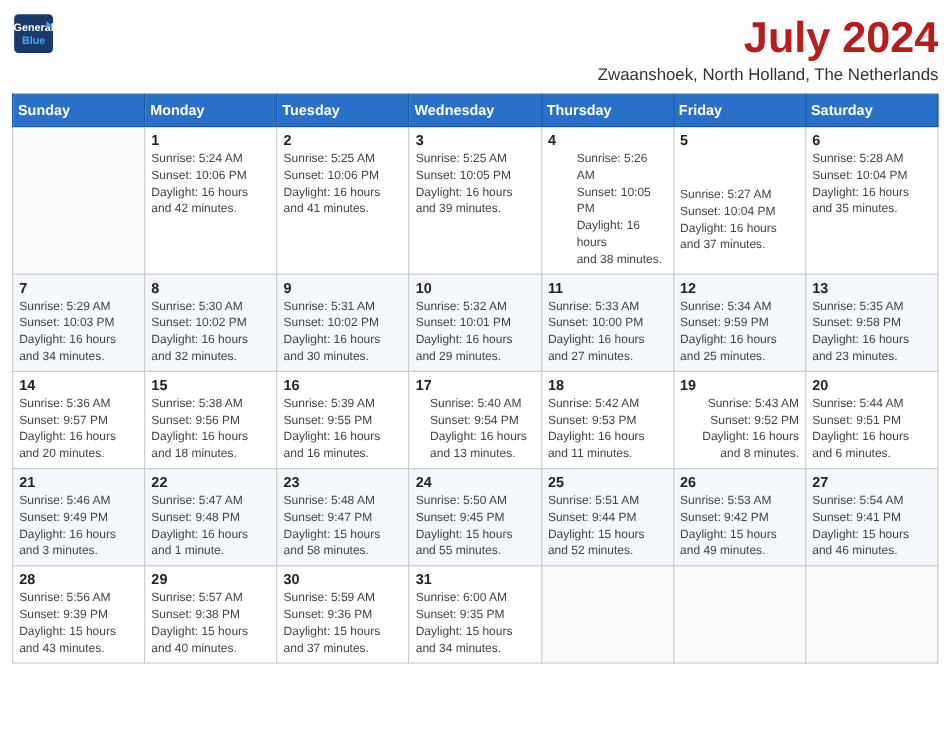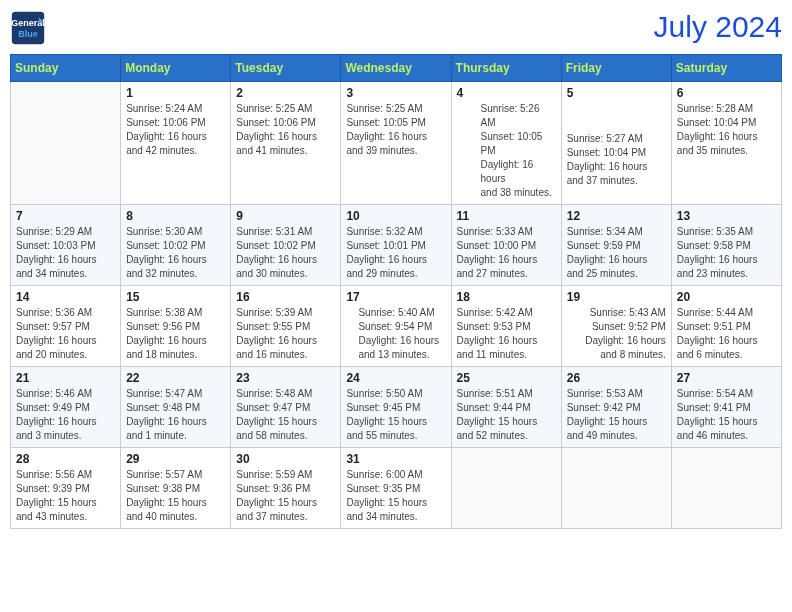--- a/index.html
+++ b/index.html
@@ -22,37 +22,37 @@
       gap: 4px;
     }
     .logo-icon {
       width: 36px;
       height: 36px;
     }
     .title-area {
       text-align: right;
     }
     .month-title {
-      font-size: 30px;
-      font-weight: normal;
-      color: #1d4ed8;
+      font-size: 36px;
+      font-weight: bold;
+      color: #b91c1c;
     }
     .location-title {
       font-size: 14px;
       color: #333;
       margin-top: 2px;
     }
     .calendar-table {
       width: 100%;
       border-collapse: collapse;
       margin-top: 8px;
     }
     .calendar-table th {
       background: #2970c8;
-      color: #bef264;
+      color: #ffffff;
       font-size: 12px;
       font-weight: bold;
       padding: 6px 4px;
       text-align: left;
       border: 1px solid #1a5aaa;
     }
     .calendar-table td {
       border: 1px solid #ccc;
       vertical-align: top;
       padding: 4px 5px;
@@ -94,20 +94,21 @@
   <div class="logo">
     <svg class="logo-icon" viewBox="0 0 40 40">
       <rect x="2" y="2" width="36" height="36" rx="4" fill="#1a3a6b"></rect>
       <text x="20" y="18" font-family="Arial" font-size="10" font-weight="bold" fill="white" text-anchor="middle">General</text>
       <text x="20" y="30" font-family="Arial" font-size="10" font-weight="bold" fill="#4fa3e8" text-anchor="middle">Blue</text>
       <polygon points="32,8 38,14 32,14" fill="#4fa3e8"></polygon>
     </svg>
   </div>
   <div class="title-area">
     <div class="month-title">July 2024</div>
+    <div class="location-title">Zwaanshoek, North Holland, The Netherlands</div>
   </div>
 </div>
 
 <table class="calendar-table">
   <thead>
     <tr id="weekday-header">
         <th>Sunday</th>
         <th>Monday</th>
         <th>Tuesday</th>
         <th>Wednesday</th>

